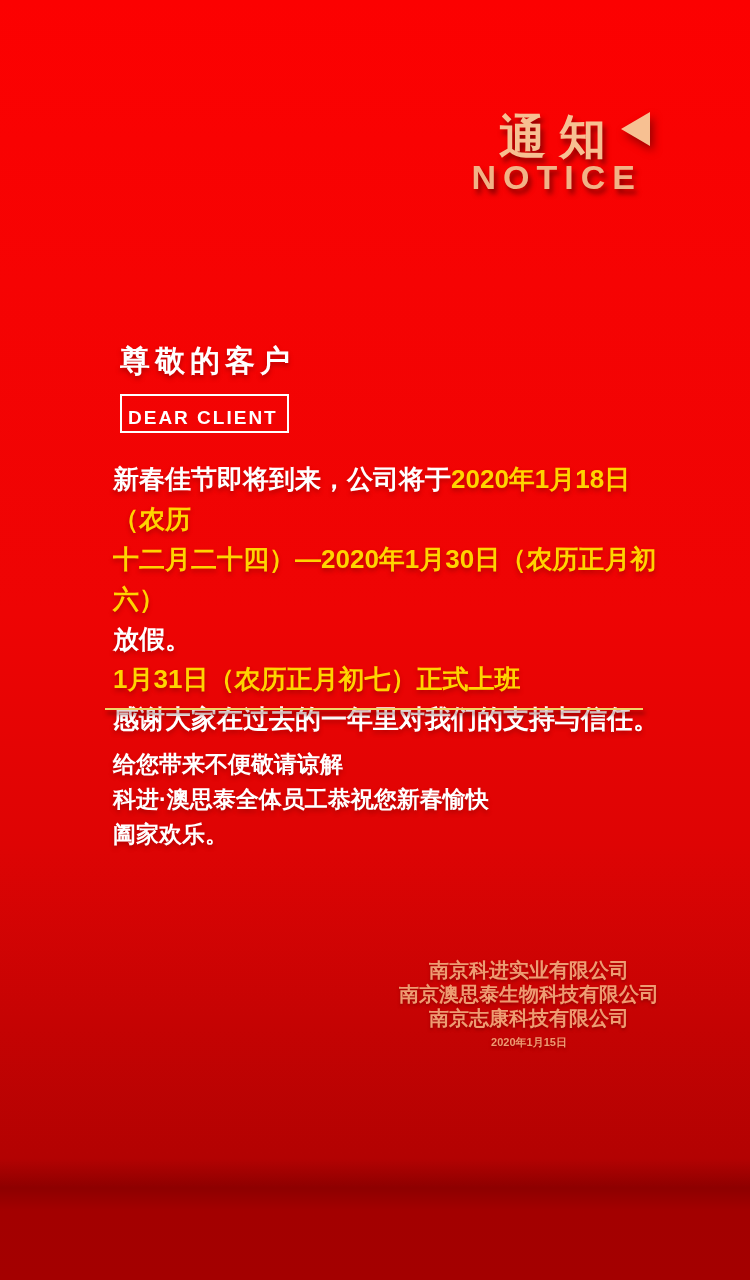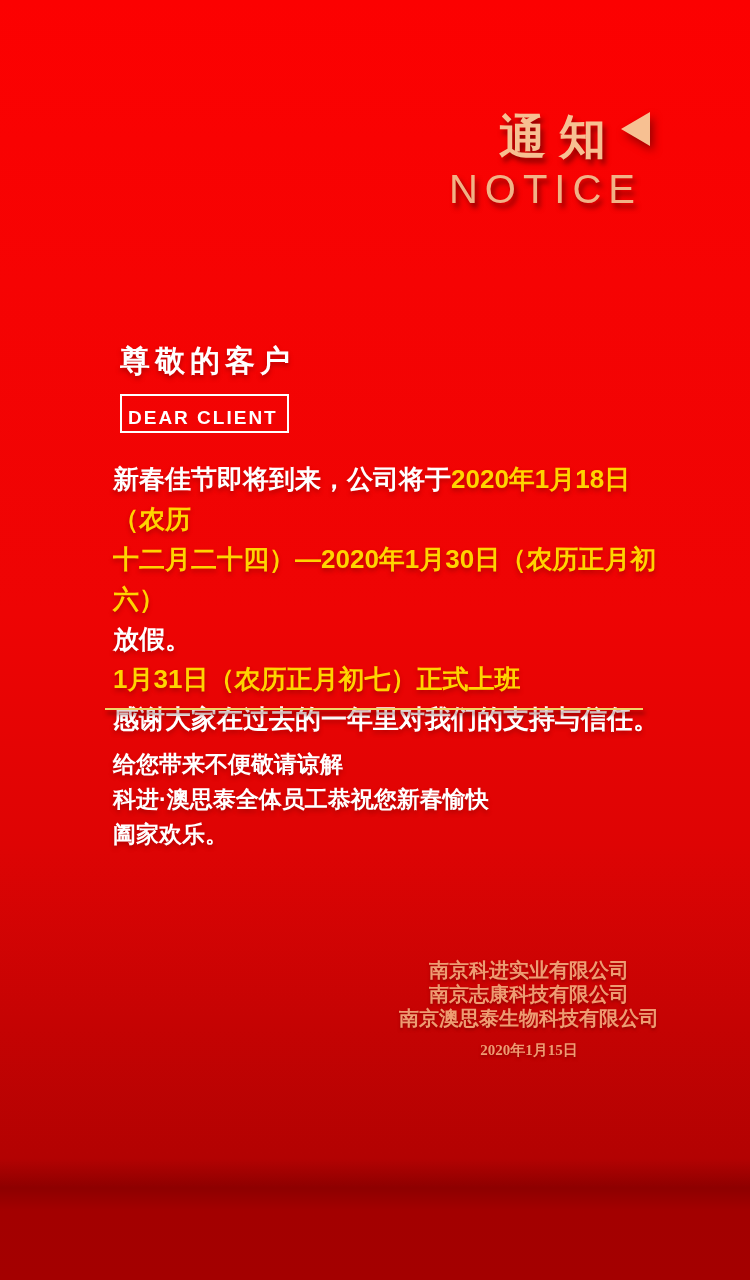--- a/index.html
+++ b/index.html
@@ -39,23 +39,23 @@
     text-shadow:3px 5px 5px rgba(110,0,0,.75);
   }
   .tri-left{
     width:0;height:0;margin-left:2px;margin-bottom:4px;
     border-top:17px solid transparent;
     border-bottom:17px solid transparent;
     border-right:29px solid var(--peach);
     filter:drop-shadow(3px 5px 4px rgba(110,0,0,.7));
   }
   .title-en{
-    margin-top:12px;margin-right:8px;
+    margin-right:8px;
     color:var(--notice);
-    font-size:40px;font-weight:normal;letter-spacing:7px;line-height:30px;
+    font-size:34px;font-weight:bold;letter-spacing:7px;line-height:30px;
     text-shadow:3px 5px 5px rgba(110,0,0,.75);
   }
   
   .greeting{position:absolute;left:120px;top:341px;}
   .greeting-title{
     color:#fff;font-size:30px;font-weight:bold;letter-spacing:5px;
     text-shadow:0 3px 4px rgba(120,0,0,.5);
   }
   .greeting-box{
     display:inline-block;margin-top:12px;
@@ -83,21 +83,21 @@
     color:#fff;font-size:23px;font-weight:bold;line-height:35px;
     text-shadow:0 3px 4px rgba(120,0,0,.45);
   }
   
   .footer{
     position:absolute;left:379px;top:958px;width:300px;
     text-align:center;color:var(--company);
     font-size:20px;font-weight:bold;line-height:24px;
     text-shadow:0 2px 3px rgba(110,0,0,.5);
   }
-  .footer-date{font-size:15px;margin-top:8px;font-weight:bold;font-family:Liberation Serif, serif;}
+  .footer-date{font-size:11px;font-weight:bold;}
 </style>
 </head>
 <body>
 
 <div class="header">
   <div class="header-row">
     <span class="title-cn">通知</span>
     <span class="tri-left"></span>
   </div>
   <div class="title-en">NOTICE</div>
@@ -120,17 +120,17 @@
 
 <div class="closing">
     <div>给您带来不便敬请谅解</div>
     <div>科进·澳思泰全体员工恭祝您新春愉快</div>
     <div>阖家欢乐。</div>
   </div>
 
 <div class="footer">
   <div>
       <div>南京科进实业有限公司</div>
+      <div>南京澳思泰生物科技有限公司</div>
       <div>南京志康科技有限公司</div>
-      <div>南京澳思泰生物科技有限公司</div>
     </div>
   <div class="footer-date">2020年1月15日</div>
 </div>
 
 </body></html>

